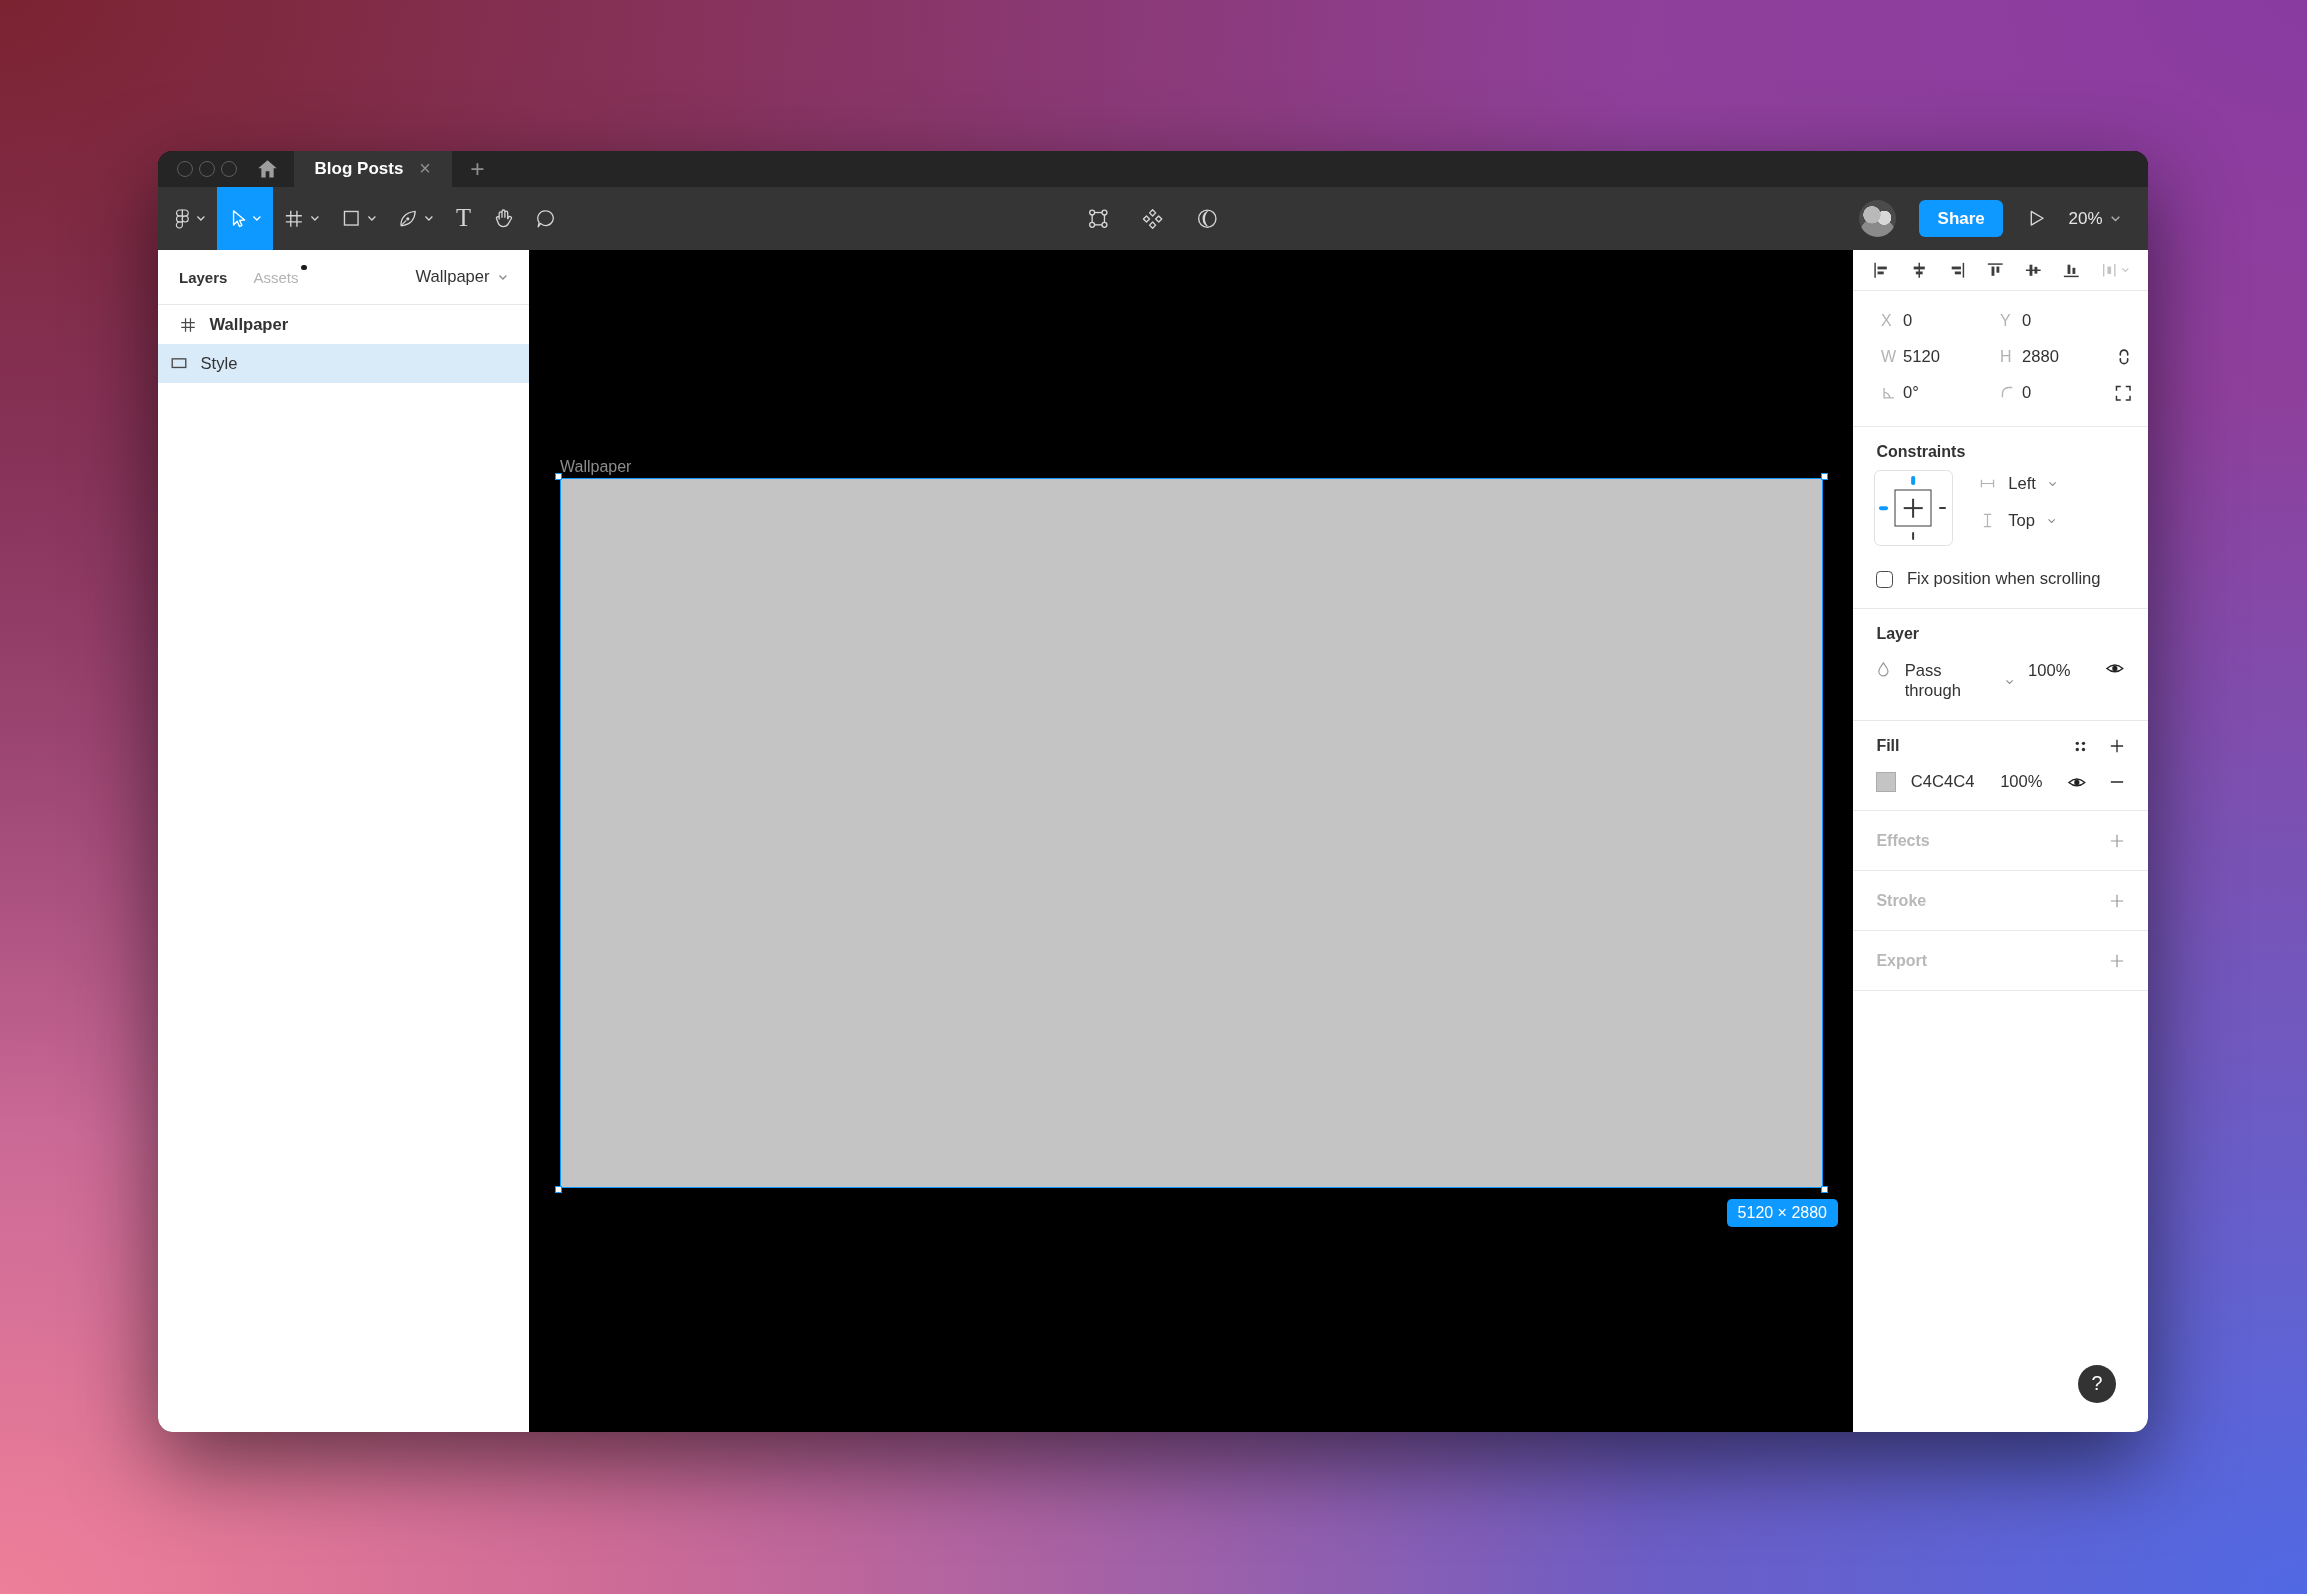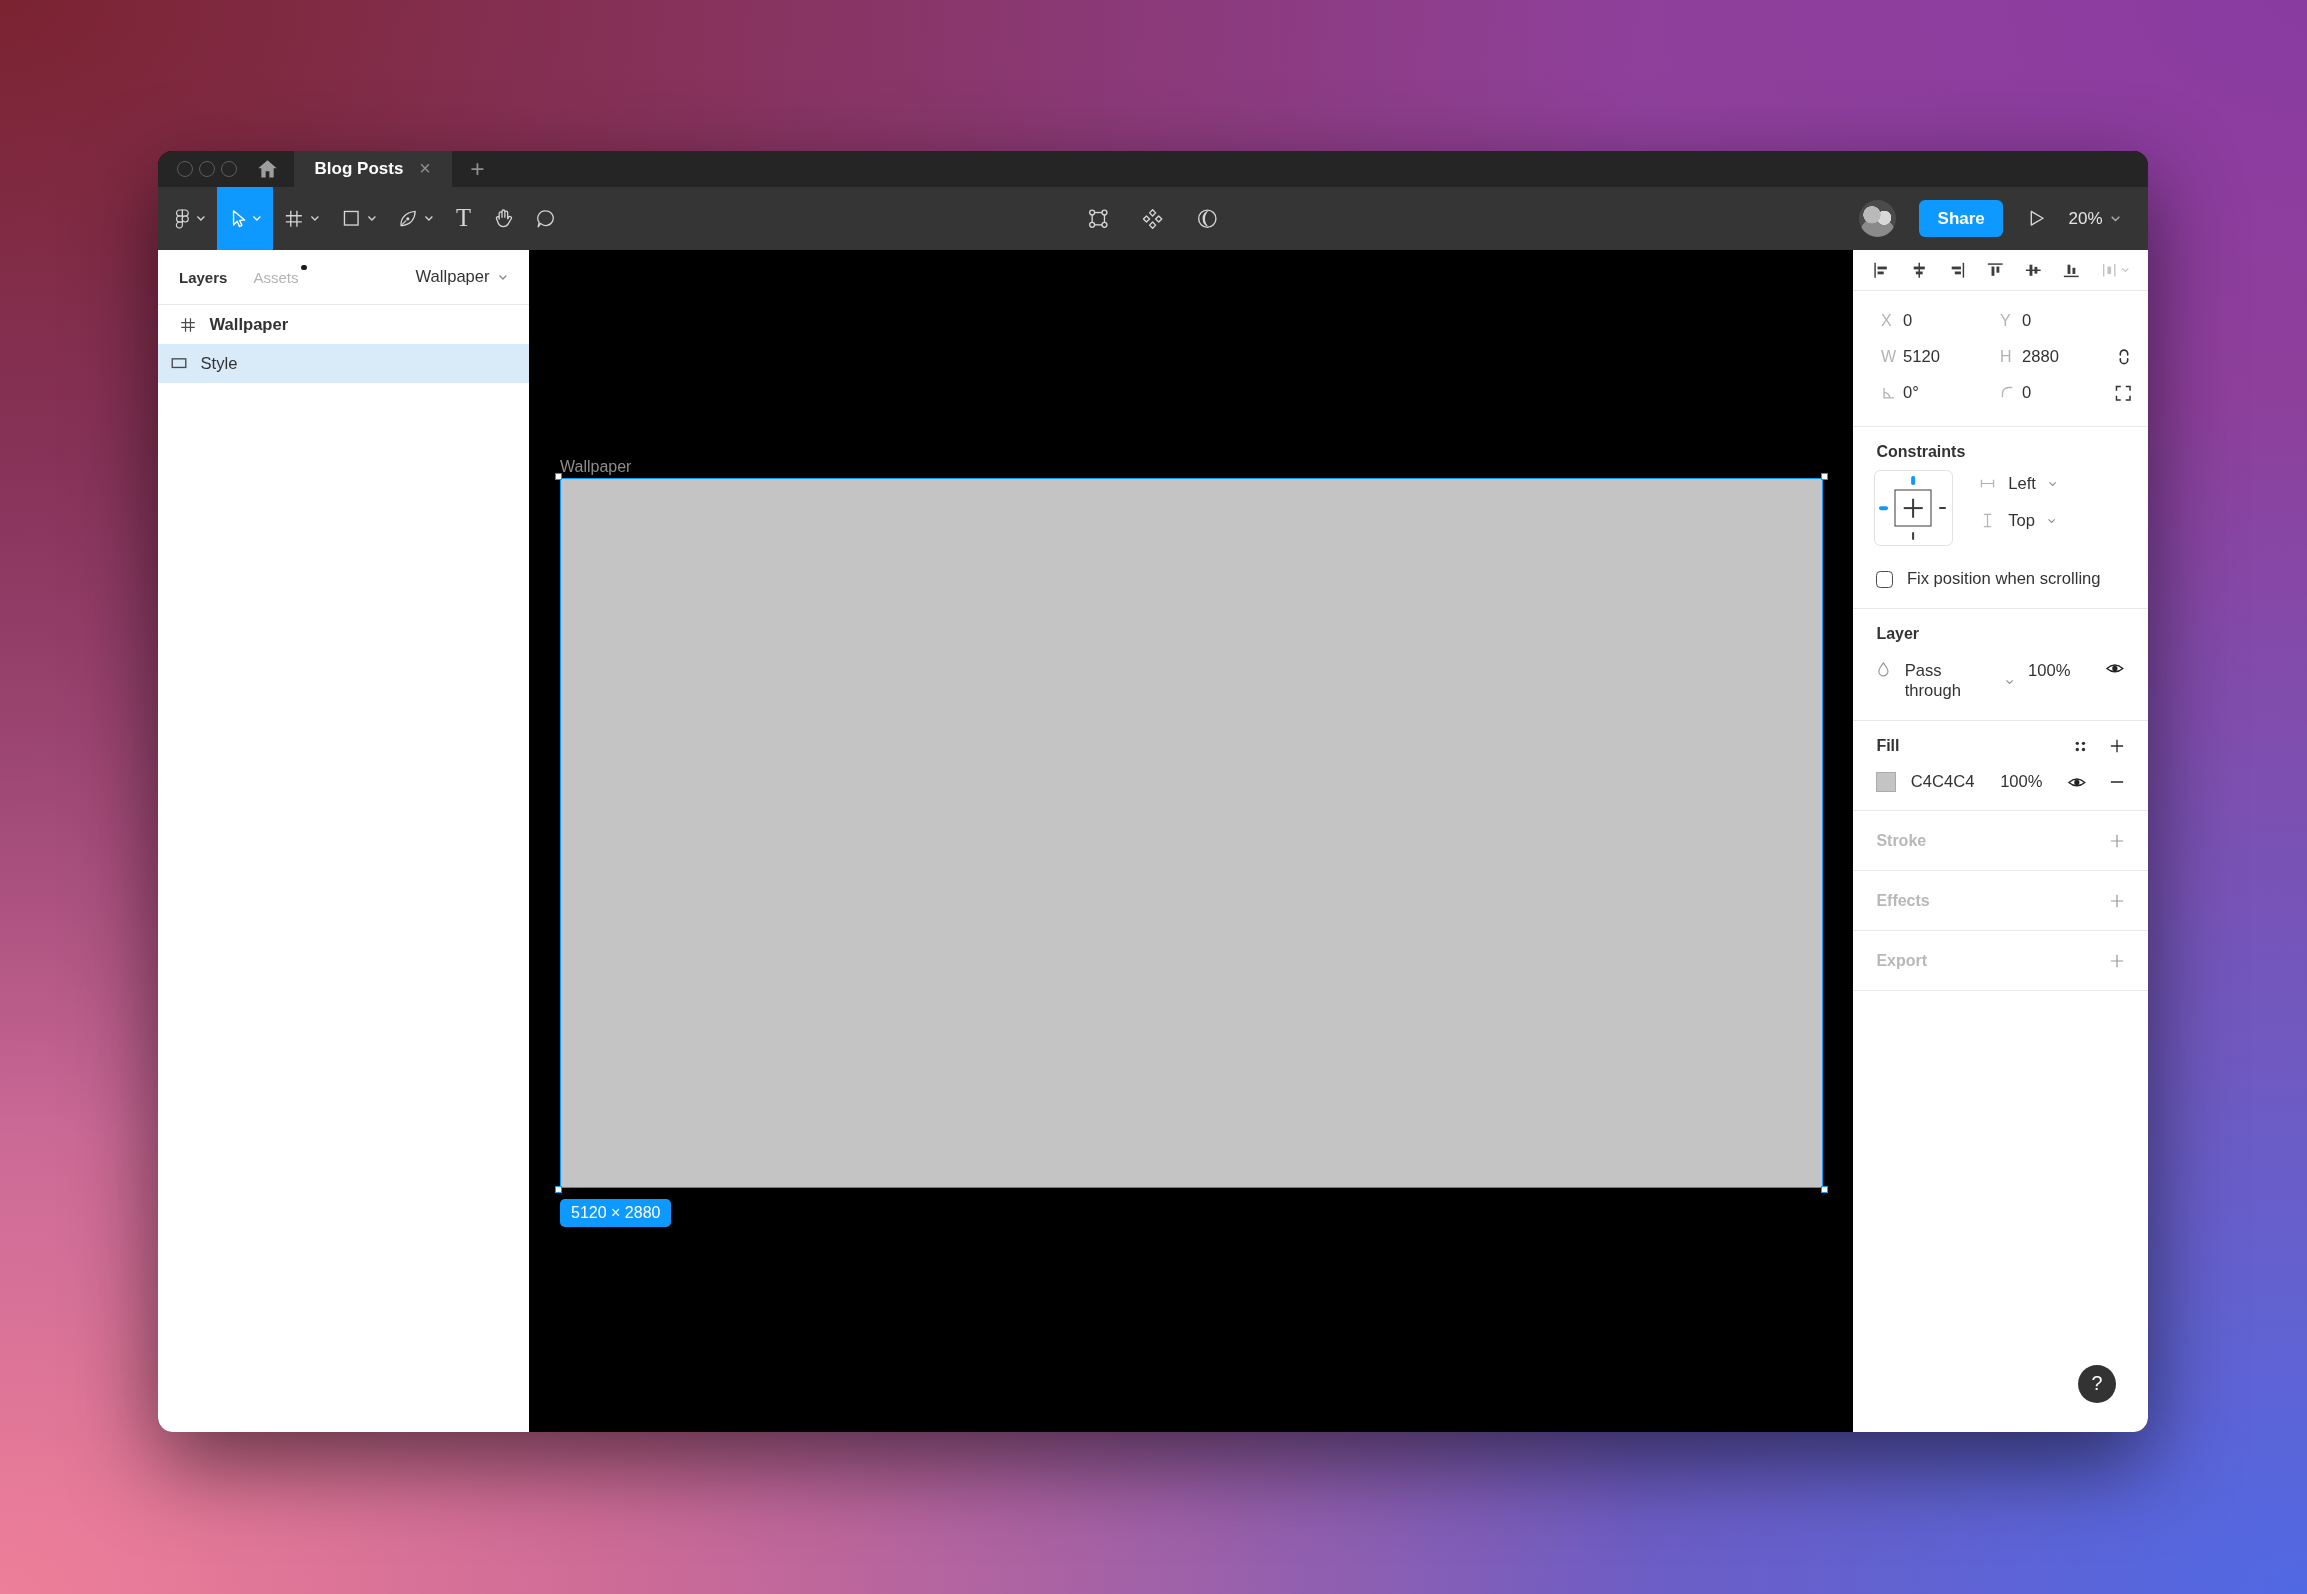--- a/index.html
+++ b/index.html
@@ -61,21 +61,21 @@
   .layer-ic { color:#4a4a4a; display:flex; }
 
   
   .canvas { flex:1; background:#000; position:relative; }
   .frame-label { position:absolute; left:31px; top:208px; font-size:16px; color:#8c8c8c; }
   .sel-rect { position:absolute; left:31px; top:228px; width:1263px; height:710px;
     border:1.8px solid #0d99ff; }
   .handle { position:absolute; width:7.4px; height:7.4px; background:#fff; border:1.8px solid #0d99ff; }
   .h-tl { left:-6.2px; top:-6.2px; } .h-tr { right:-6.2px; top:-6.2px; }
   .h-bl { left:-6.2px; bottom:-6.2px; } .h-br { right:-6.2px; bottom:-6.2px; }
-  .badge-wrap { position:absolute; left:31px; top:949px; width:1263px; display:flex; justify-content:flex-start; }
+  .badge-wrap { position:absolute; left:46px; top:949px; width:1263px; display:flex; justify-content:flex-end; }
   .size-badge { background:#0d99ff; color:#fff; font-size:16px; padding:4.9px 11px; border-radius:4.9px; }
 
   
   .right-panel { width:295px; background:#fff; display:flex; flex-direction:column; font-size:16.6px; color:#333; }
   .rp-tabs { height:55px; border-bottom:1.2px solid #e8e8e8; display:flex; align-items:center; gap:28px; padding:0 23.4px; }
   .rp-tab { color:#b3b3b3; } .rp-tab.active { color:#333; font-weight:600; }
   .align-row { height:41px; border-bottom:1.2px solid #e8e8e8; display:flex; align-items:center;
     justify-content:space-between; padding:0 18.5px; color:#3d3d3d; }
   .align-row .dim { color:#c3c3c3; display:flex; align-items:center; gap:2.5px; }
   .pos-section { border-bottom:1.2px solid #e8e8e8; padding:12.3px 0 14.8px; }
@@ -527,29 +527,29 @@
             </span>
             <span class="minus-ic">
               <svg width="16" height="16" viewBox="0 0 26 26" stroke="currentColor" stroke-width="2.4">
                   <path d="M3 13 H23"></path>
                 </svg>
             </span>
           </div>
         </div>
 
         <div class="muted-sec">
-          <span class="sec-title">Stroke</span>
+          <span class="sec-title">Effects</span>
           <span class="plus">
             <svg width="16" height="16" viewBox="0 0 26 26" stroke="currentColor" stroke-width="2">
                 <path d="M13 3 V23 M3 13 H23"></path>
               </svg>
           </span>
         </div>
         <div class="muted-sec">
-          <span class="sec-title">Effects</span>
+          <span class="sec-title">Stroke</span>
           <span class="plus">
             <svg width="16" height="16" viewBox="0 0 26 26" stroke="currentColor" stroke-width="2">
                 <path d="M13 3 V23 M3 13 H23"></path>
               </svg>
           </span>
         </div>
         <div class="muted-sec">
           <span class="sec-title">Export</span>
           <span class="plus">
             <svg width="16" height="16" viewBox="0 0 26 26" stroke="currentColor" stroke-width="2">

